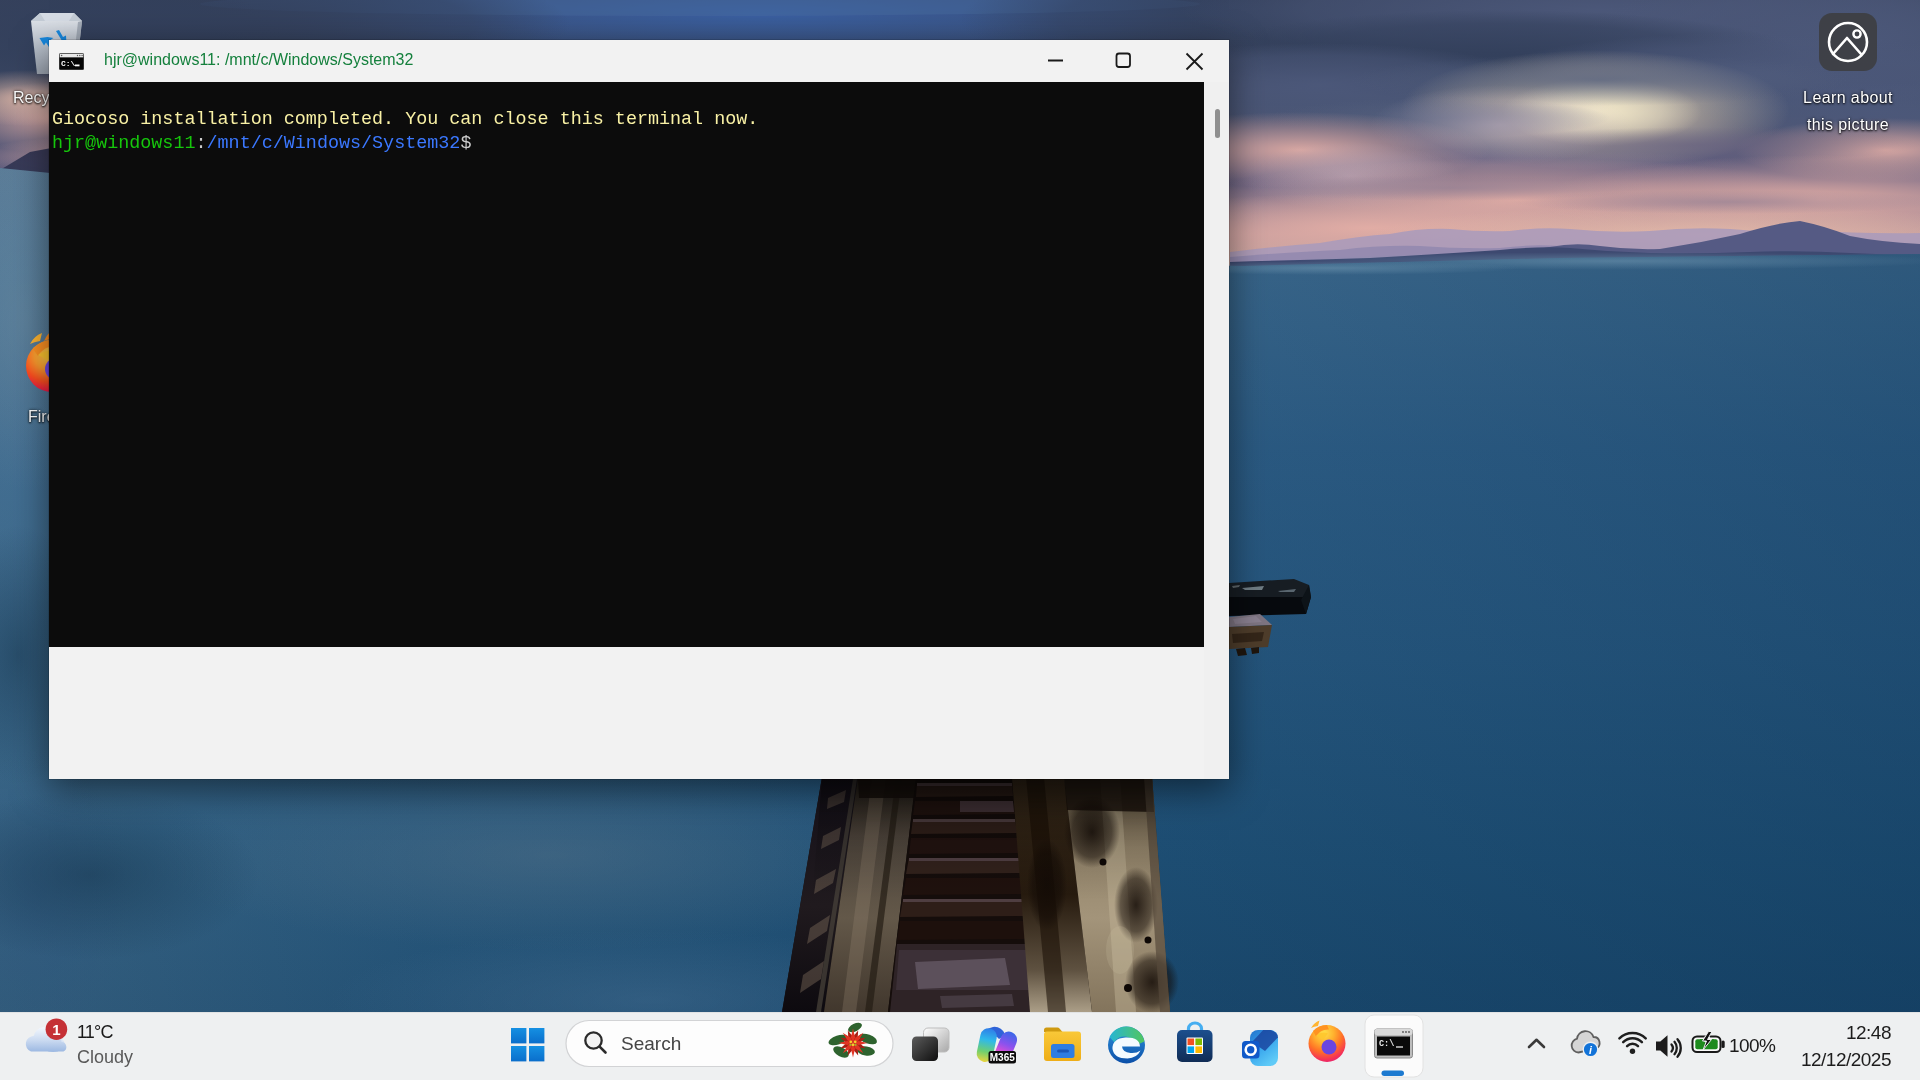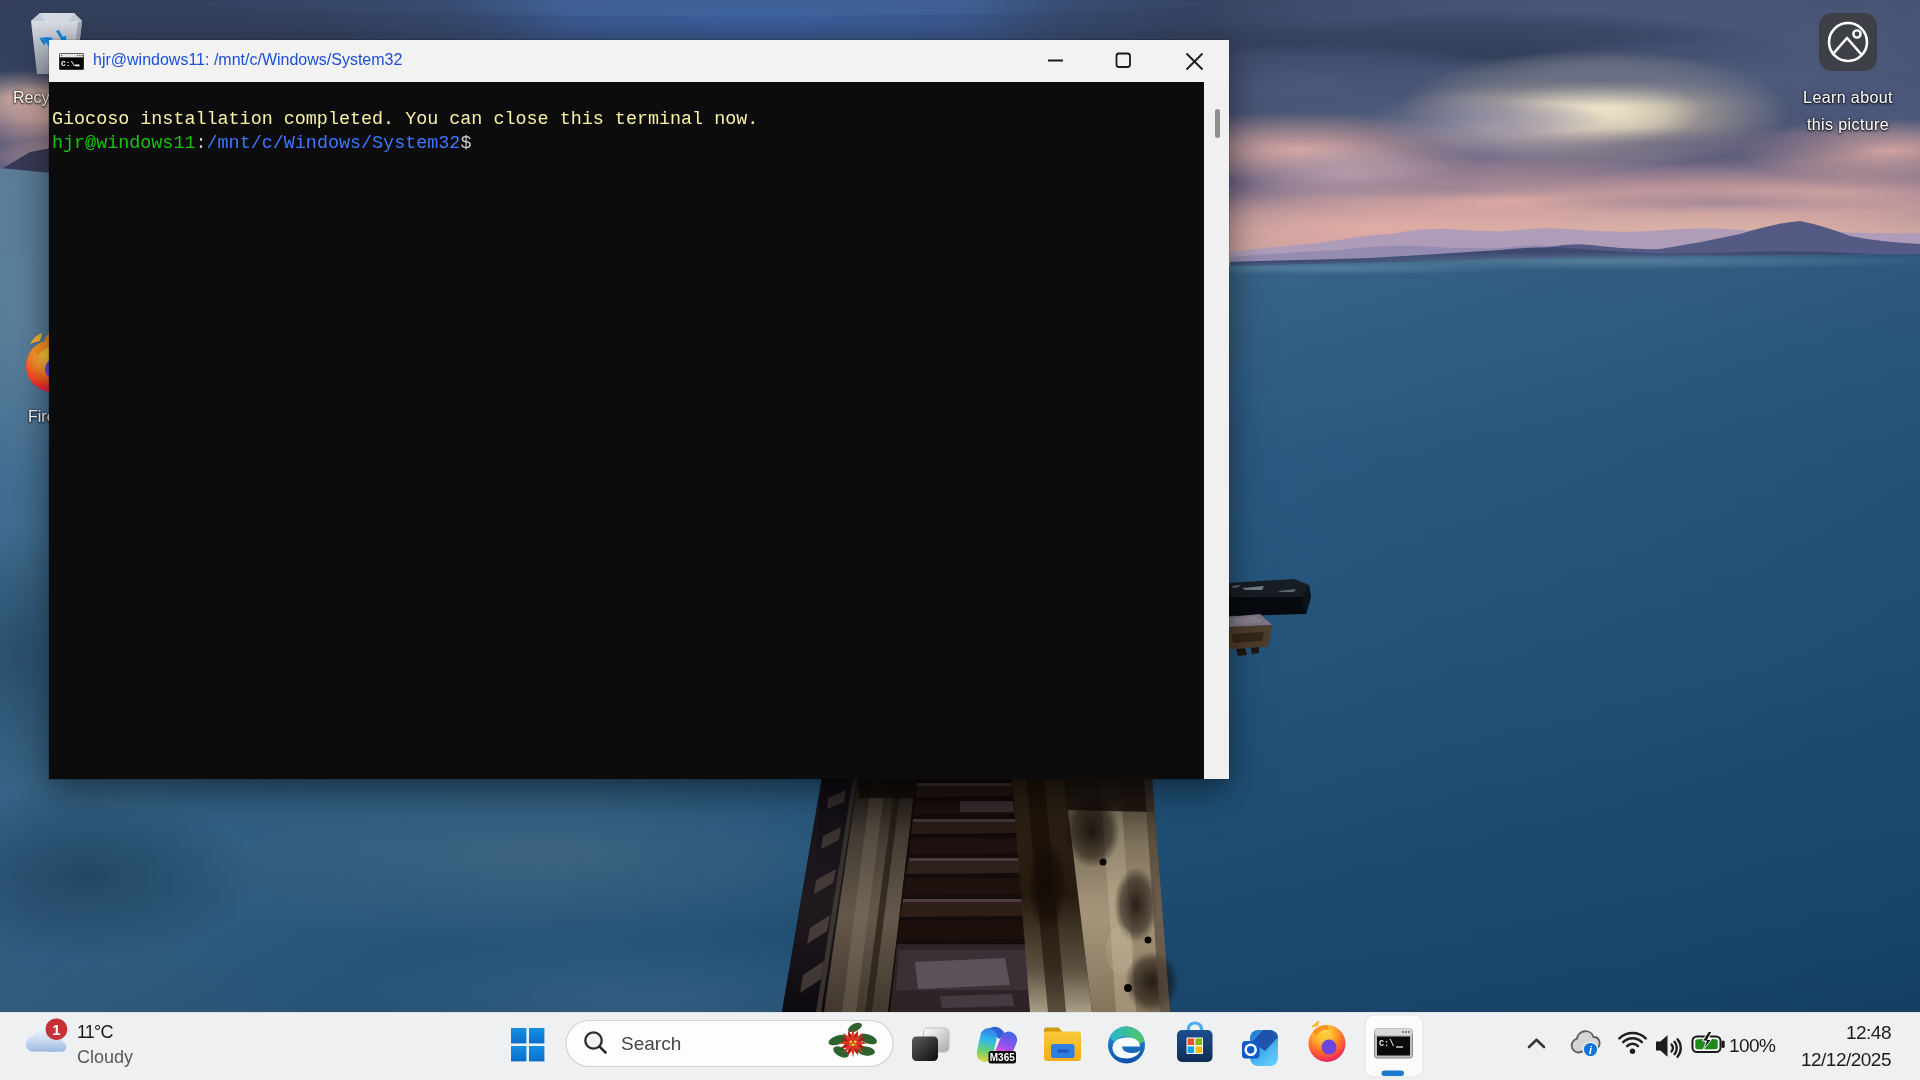--- a/index.html
+++ b/index.html
@@ -6,22 +6,22 @@
     font-family:"Liberation Sans", sans-serif;}
   #screen{position:absolute;inset:0;width:1920px;height:1080px;background:#17446a;}
   .abs{position:absolute;}
   
   .dlabel{position:absolute;color:#fff;font-size:16px;line-height:19px;text-align:center;
     text-shadow:0 1px 2px rgba(0,0,0,.9),0 0 3px rgba(0,0,0,.8);}
   
   #win{position:absolute;left:49px;top:40px;width:1180px;height:739px;
     box-shadow:0 10px 34px rgba(0,0,0,.5), 0 0 0 1px rgba(0,0,0,.12);background:#f2f2f2;}
   #titlebar{position:absolute;left:0;top:0;width:1180px;height:42px;background:#f2f2f2;}
-  #title-text{position:absolute;left:44px;top:11px;font-size:16px;color:#1d4ed8;white-space:pre;}
-  #term{position:absolute;left:0;top:42px;width:1155px;height:697px;background:#0c0c0c;}
+  #title-text{position:absolute;left:55px;top:11px;font-size:16px;color:#15803d;white-space:pre;}
+  #term{position:absolute;left:0;top:42px;width:1155px;height:565px;background:#0c0c0c;}
   #term pre{margin:0;padding:0;position:absolute;left:3px;top:26px;
     font-family:"Liberation Mono", monospace;font-size:18.4px;line-height:23.5px;white-space:pre;}
   #sbar{position:absolute;right:0;top:42px;width:25px;height:697px;background:#f0f0f0;}
   #sthumb{position:absolute;left:11px;top:27px;width:5px;height:29px;border-radius:2.5px;background:#8f8f8f;}
   
   #taskbar{position:absolute;left:0;top:1012px;width:1920px;height:68px;background:#eef0f1;
     border-top:1px solid rgba(0,0,0,.05);box-sizing:border-box;}
 </style>
 </head>
 <body>

